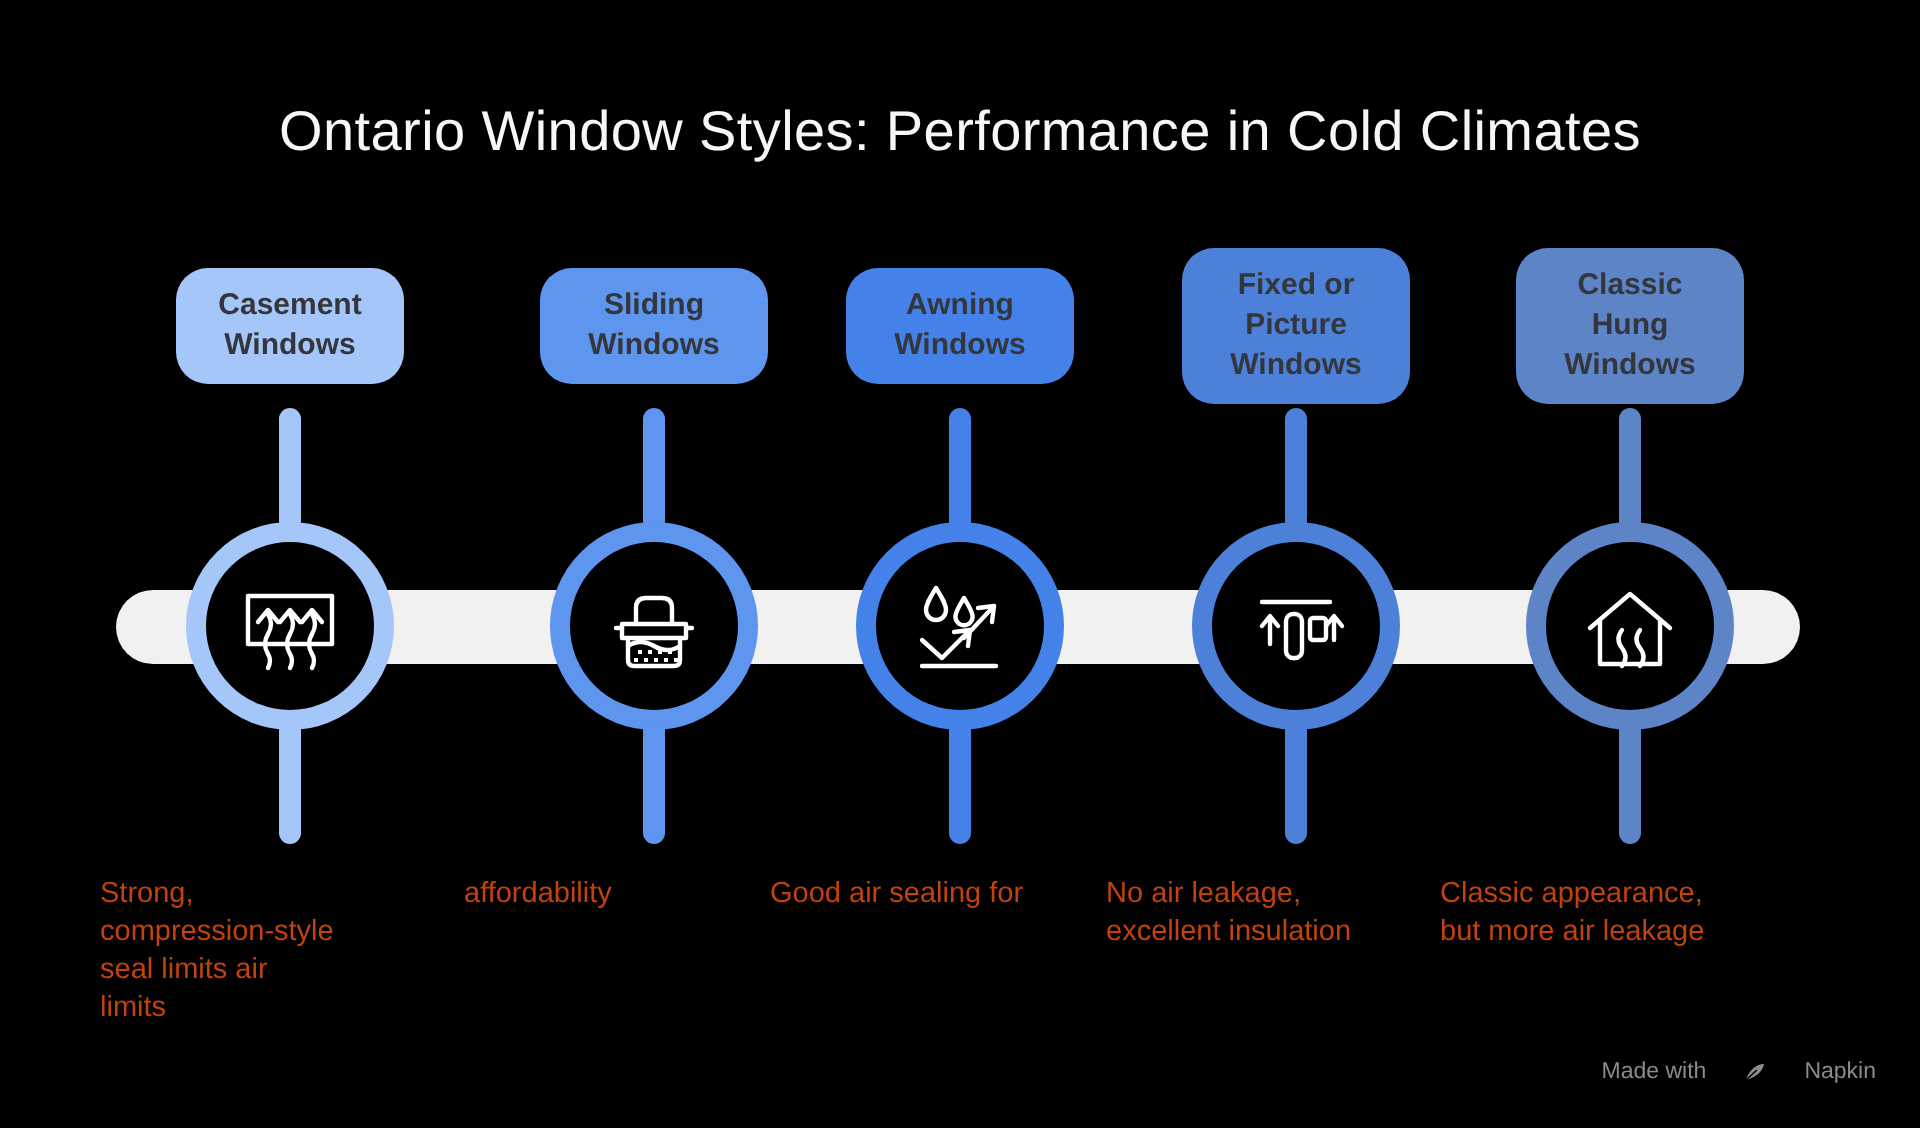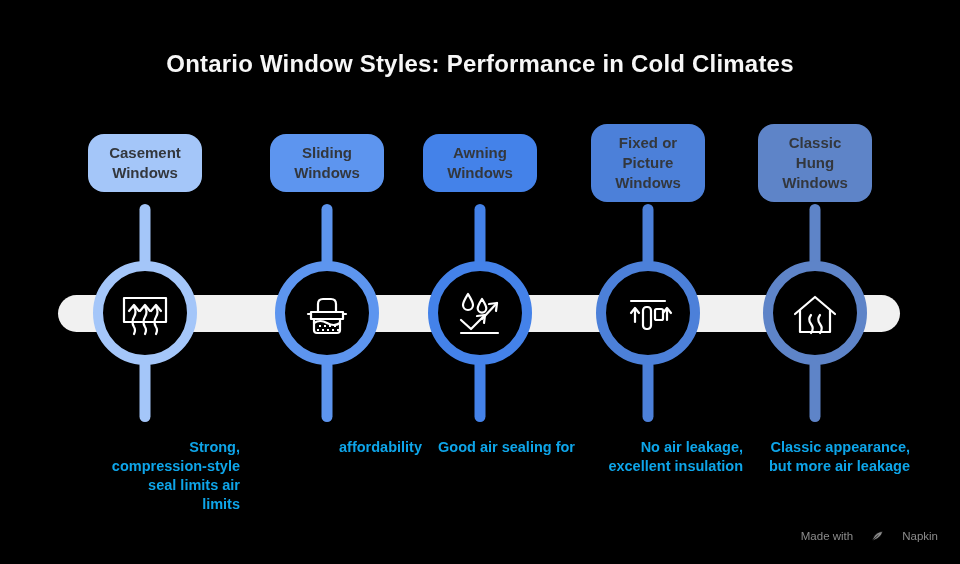--- a/index.html
+++ b/index.html
@@ -2,21 +2,21 @@
 <html><head>
 <meta charset="utf-8">
 <style>
   html,body{margin:0;padding:0;background:#000;}
   .canvas{
     position:relative;width:960px;height:564px;background:#000000;
     overflow:hidden;font-family:"Liberation Sans",sans-serif;
   }
   .title{
     position:absolute;top:50px;left:0;width:100%;text-align:center;
-    color:#f7f7f7;font-size:24px;font-weight:bold;letter-spacing:.2px;
+    color:#f7f7f7;font-size:28px;font-weight:normal;letter-spacing:.2px;
   }
   .timeline-bar{
     position:absolute;left:58px;top:295px;width:842px;height:37px;
     border-radius:19px;z-index:1;
   }
   .node{position:absolute;top:0;width:170px;height:100%;z-index:2;}
   .pill{
     position:absolute;top:163px;left:50%;transform:translate(-50%,-50%);
     background:var(--c);border-radius:16px;padding:9px 15px;min-width:84px;
     text-align:center;color:#33373d;font-size:15px;font-weight:bold;line-height:20px;
@@ -36,22 +36,22 @@
   .icon{
     position:absolute;top:285px;left:50%;transform:translateX(-50%);
     width:56px;height:56px;
   }
   .icon path,.icon rect,.icon line,.icon polyline{
     fill:none;stroke:#fff;stroke-width:2.2;stroke-linecap:round;stroke-linejoin:round;
   }
   .icon .dot{fill:#fff;stroke:none;}
   .desc{
     position:absolute;top:438px;left:50%;transform:translateX(-50%);
-    width:190px;text-align:right;color:#0ea5e9;font-size:14.5px;
-    font-weight:bold;line-height:19px;
+    width:190px;text-align:left;color:#c2410c;font-size:14.5px;
+    font-weight:normal;line-height:19px;
   }
   .desc span{display:block;}
   .watermark{
     position:absolute;top:529px;right:22px;display:flex;align-items:center;gap:18px;
     color:#8b8b8b;font-size:11.5px;cursor:pointer;
   }
   .watermark svg{width:13px;height:13px;}
 </style>
 </head>
 <body>

